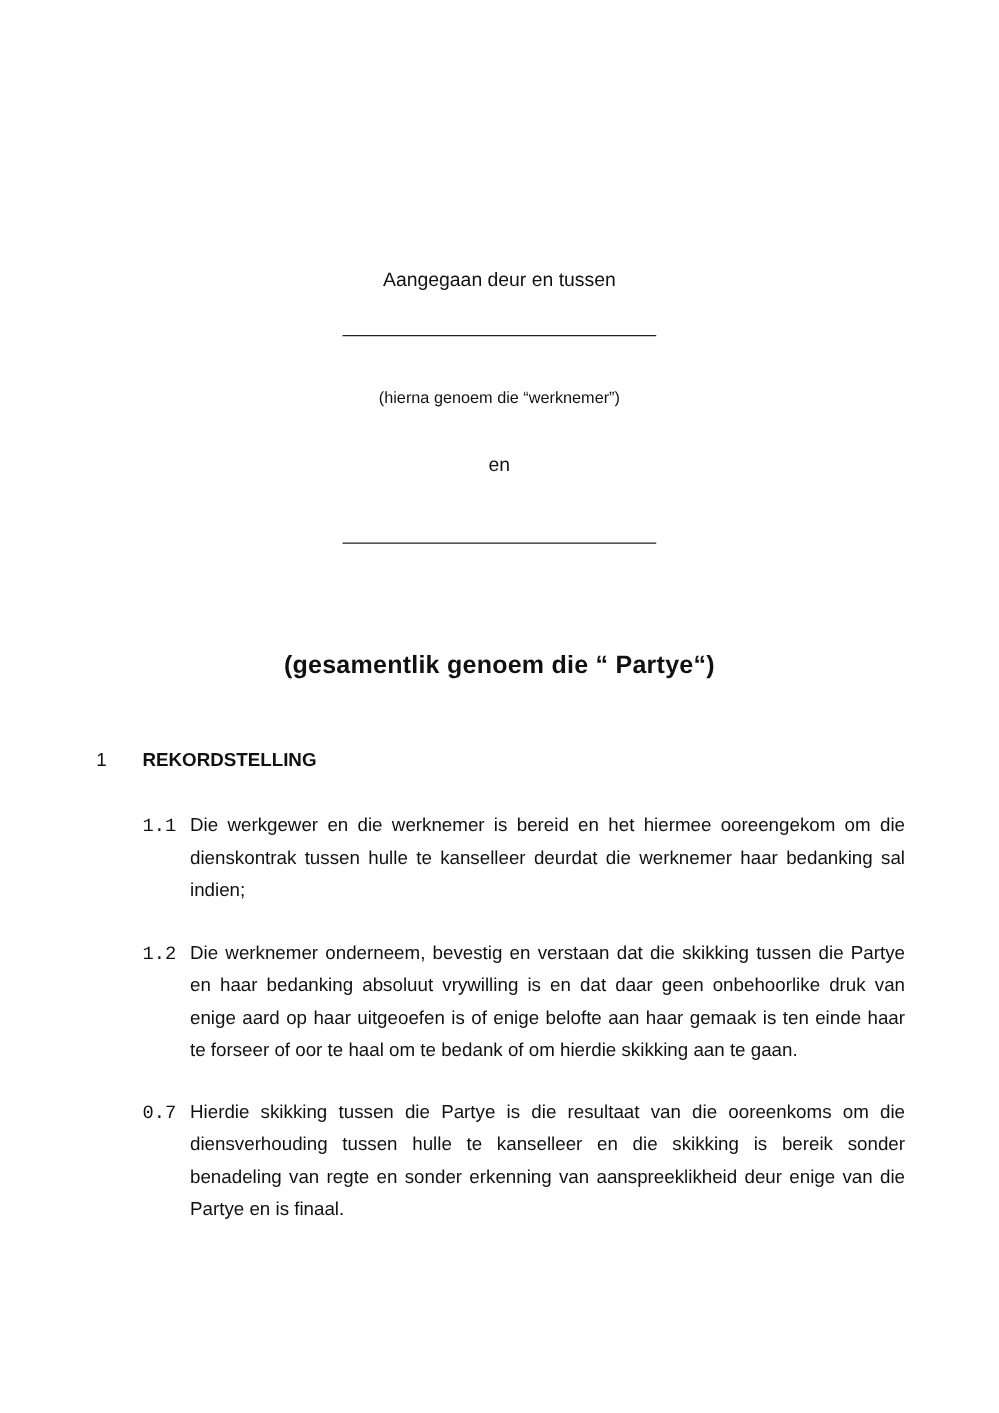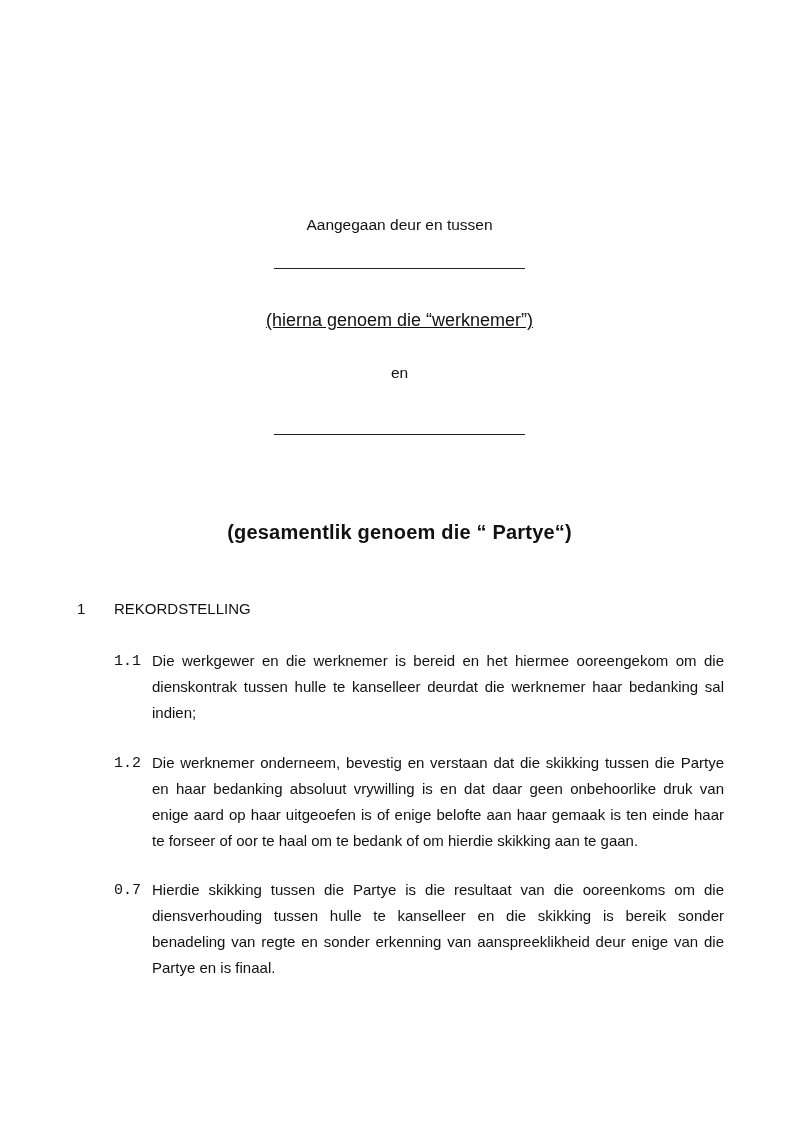--- a/index.html
+++ b/index.html
@@ -41,21 +41,21 @@
     }
     .blank-line {
       position: absolute;
       left: 274px;
       width: 251px;
       height: 0;
       border-top: 1.3px solid #222;
     }
     .blank-1 { top: 268px; }
     .blank-2 { top: 434px; }
-    .party-1 { top: 310px; font-size: 18px; text-decoration: underline; }
+    .party-1 { top: 310px; font-size: 13px; }
     .en { top: 364px; font-size: 15.5px; }
     .party-2 { top: 476px; font-size: 15.5px; }
     .collective {
       top: 521px;
       font-size: 20px;
       font-weight: bold;
       letter-spacing: 0.2px;
     }
     .section-heading {
       position: absolute;
@@ -64,21 +64,21 @@
       width: 799px;
       font-size: 15px;
     }
     .section-num {
       position: absolute;
       left: 77px;
     }
     .section-title {
       position: absolute;
       left: 114px;
-      font-weight: normal;
+      font-weight: bold;
     }
     .clause {
       position: absolute;
       left: 0;
       width: 799px;
       font-size: 15px;
     }
     .clause-num {
       position: absolute;
       left: 114px;

